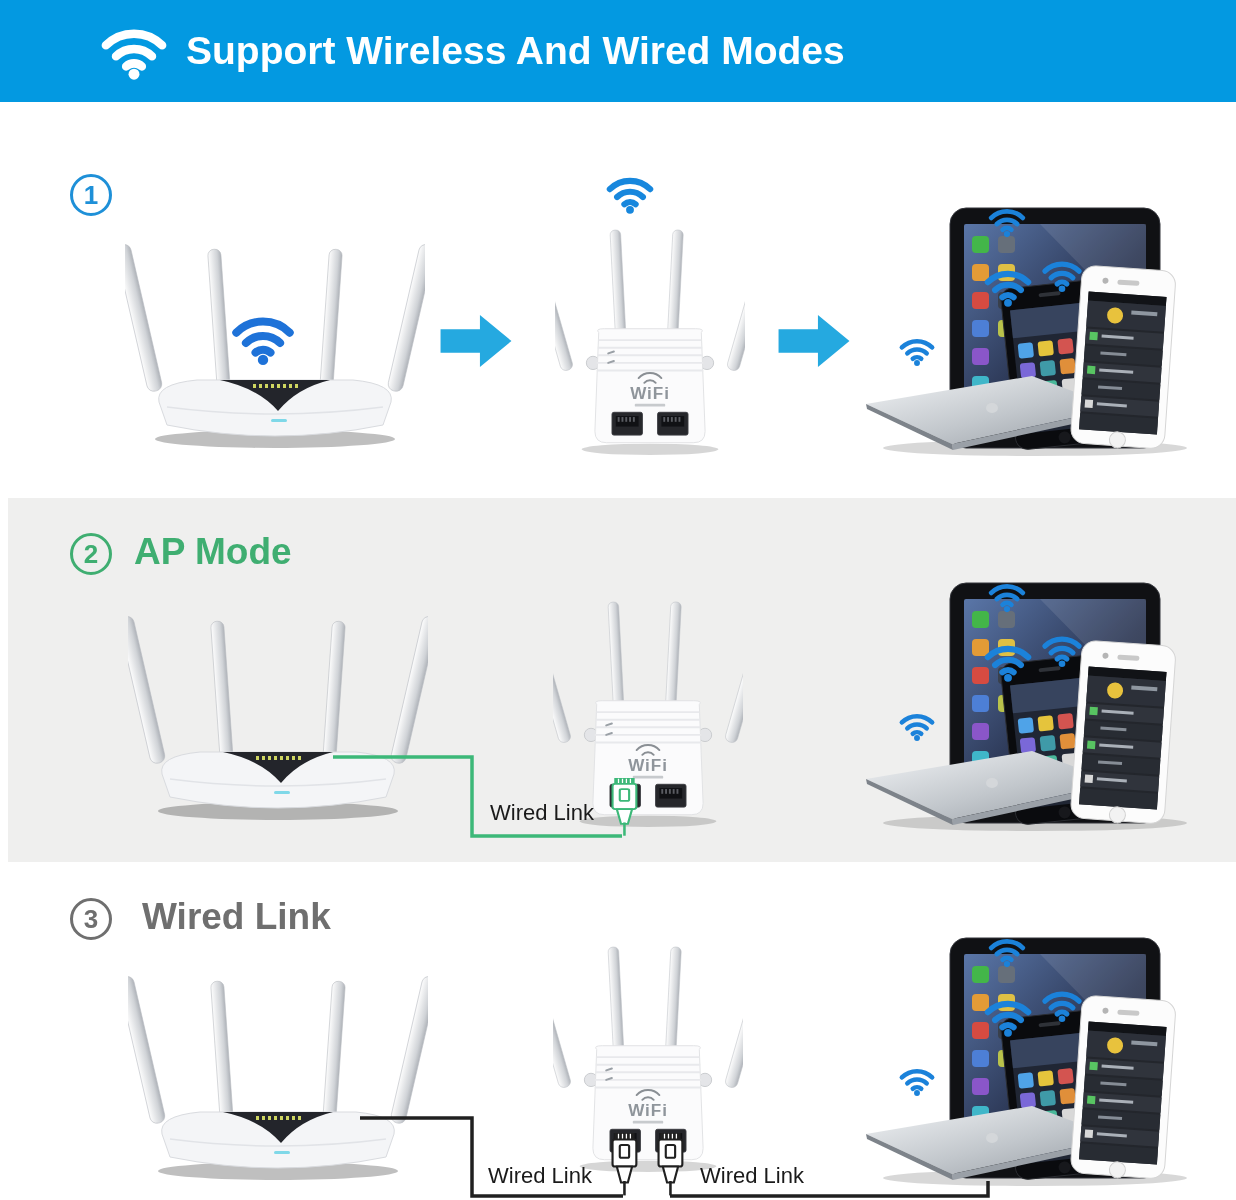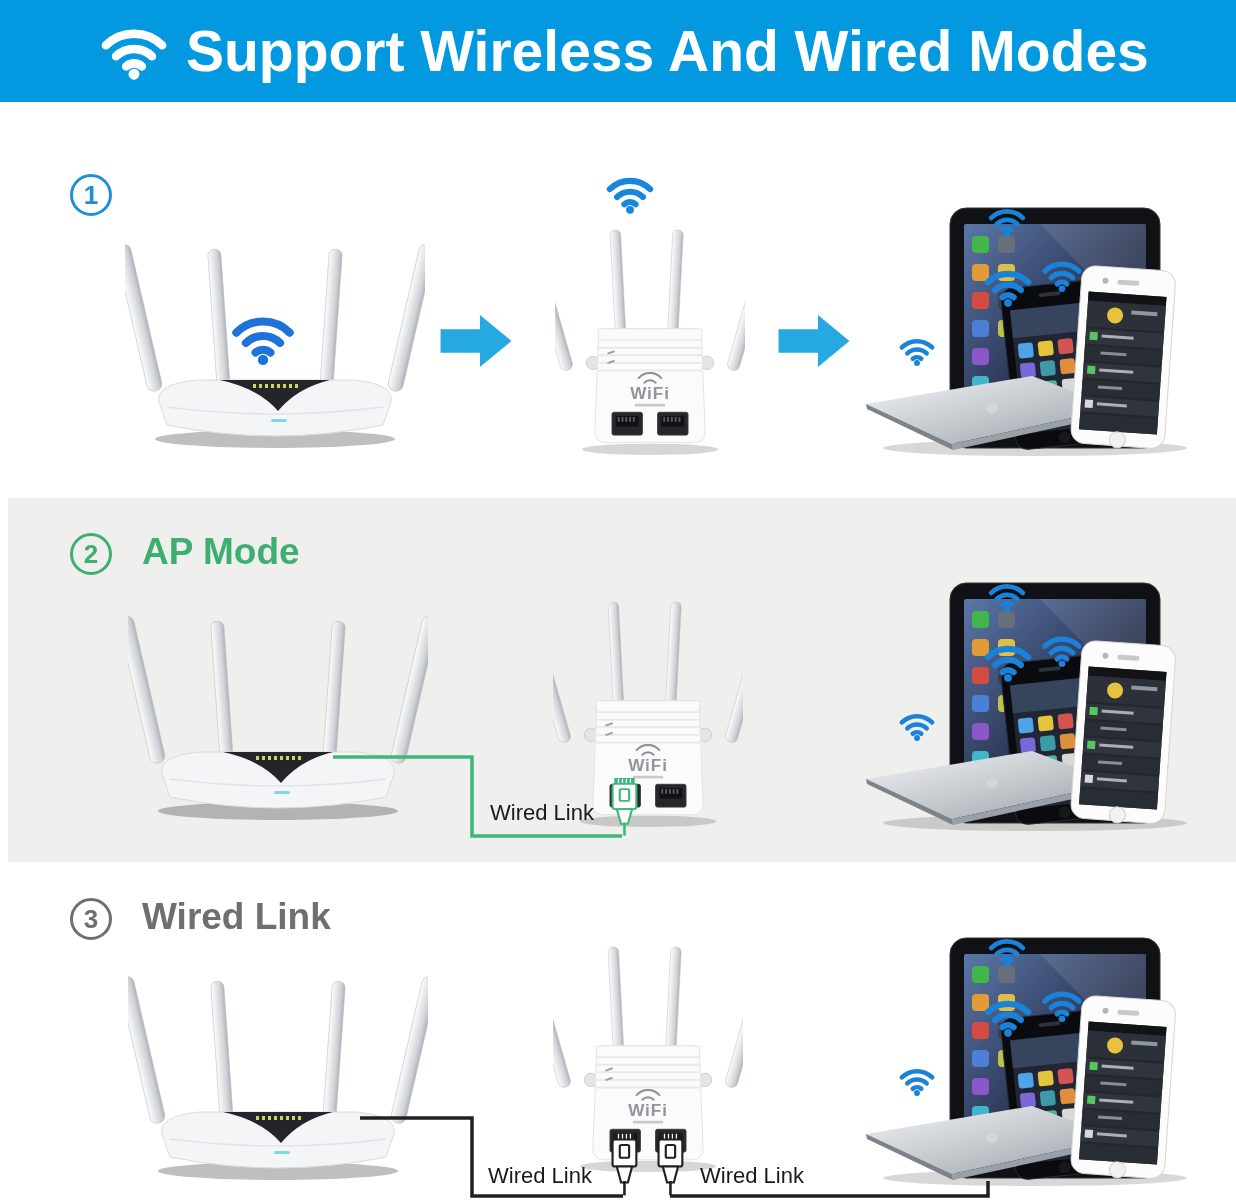--- a/index.html
+++ b/index.html
@@ -5,21 +5,21 @@
   html,body { margin:0; padding:0; background:#ffffff; }
   .page {
     position:relative; width:1236px; height:1200px; background:#ffffff;
     overflow:hidden; font-family:"Liberation Sans", sans-serif;
   }
   .abs { position:absolute; }
   
   .banner { position:absolute; left:0; top:0; width:1236px; height:102px; background:#0399e1; }
   .banner-icon { position:absolute; left:95px; top:16px; width:78px; height:68px; color:#ffffff; }
   .banner-title { position:absolute; left:186px; top:0; height:102px; line-height:102px;
-                  font-size:57px; font-weight:bold; color:#ffffff; white-space:nowrap; }
+                  font-size:39px; font-weight:bold; color:#ffffff; white-space:nowrap; }
   
   .panel-gray { position:absolute; left:8px; top:498px; width:1228px; height:364px; background:#efefee; }
   
   .badge { position:absolute; width:42px; height:42px; border-radius:50%; border:3px solid;
            box-sizing:border-box; display:flex; align-items:center; justify-content:center;
            font-size:26px; font-weight:bold; background:transparent; }
   .sec-title { position:absolute; font-size:37px; font-weight:bold; white-space:nowrap; }
   .c-blue  { color:#1e90d8; border-color:#1e90d8; }
   .c-green { color:#3fae71; border-color:#3fae71; }
   .c-gray  { color:#6f6f6f; border-color:#6f6f6f; }
@@ -275,21 +275,21 @@
       <use href="#def-wifi"></use>
     </svg>
   <svg class="abs" style="left:1038px; top:255px; color:#1b82da;" width="48" height="38" viewBox="0 0 100 80">
       <use href="#def-wifi"></use>
     </svg>
   <svg class="abs" style="left:896px; top:333px; color:#1b82da;" width="42" height="34" viewBox="0 0 100 80">
       <use href="#def-wifi"></use>
     </svg>
 
   <div class="badge c-green" style="left:70px; top:533px;">2</div>
-  <div class="sec-title c-green" style="left:142px; top:531px;text-align:center;">AP Mode</div>
+  <div class="sec-title c-green" style="left:134px; top:531px;text-align:center;">AP Mode</div>
 
   <svg class="abs" style="left:128px; top:607px;" width="300" height="215" viewBox="0 0 300 215">
       <use href="#def-router"></use>
     </svg>
   <svg class="abs" style="left:553px; top:600px;" width="190" height="228" viewBox="0 0 200 240">
       <use href="#def-repeater"></use>
     </svg>
 
   <svg class="abs" style="left:860px; top:575px;" width="335" height="260" viewBox="0 0 335 260">
       <use href="#def-devices"></use>

